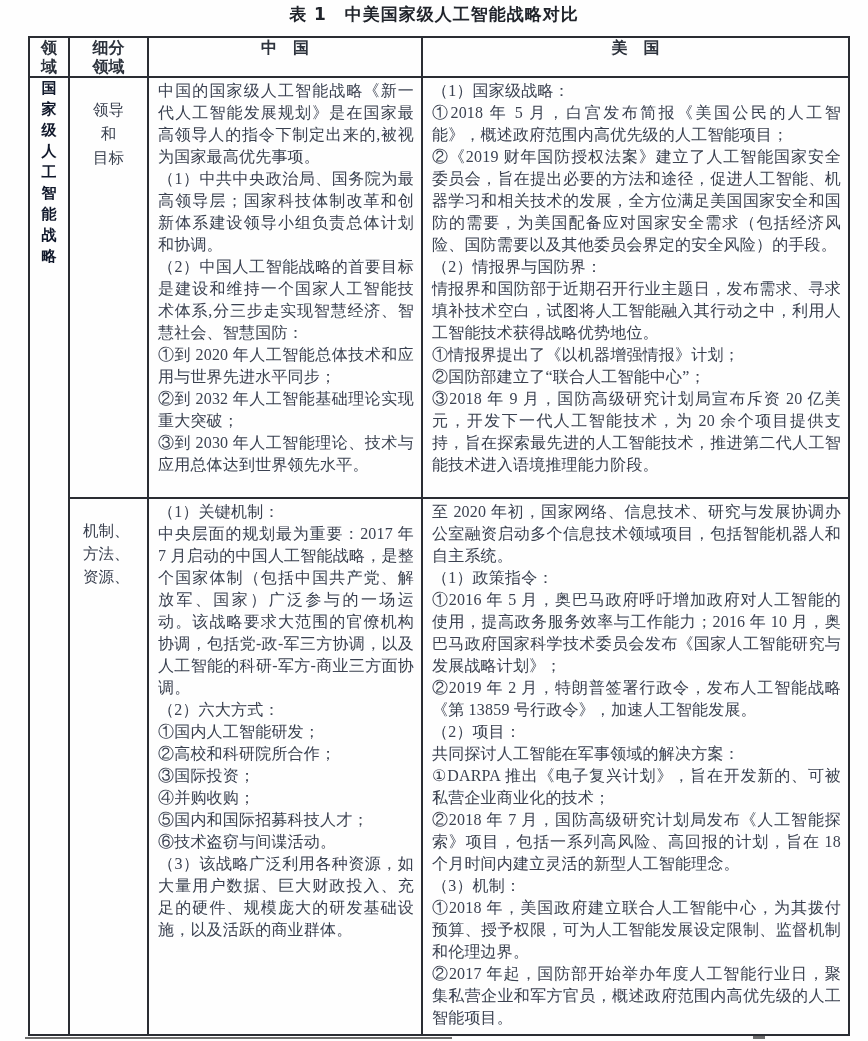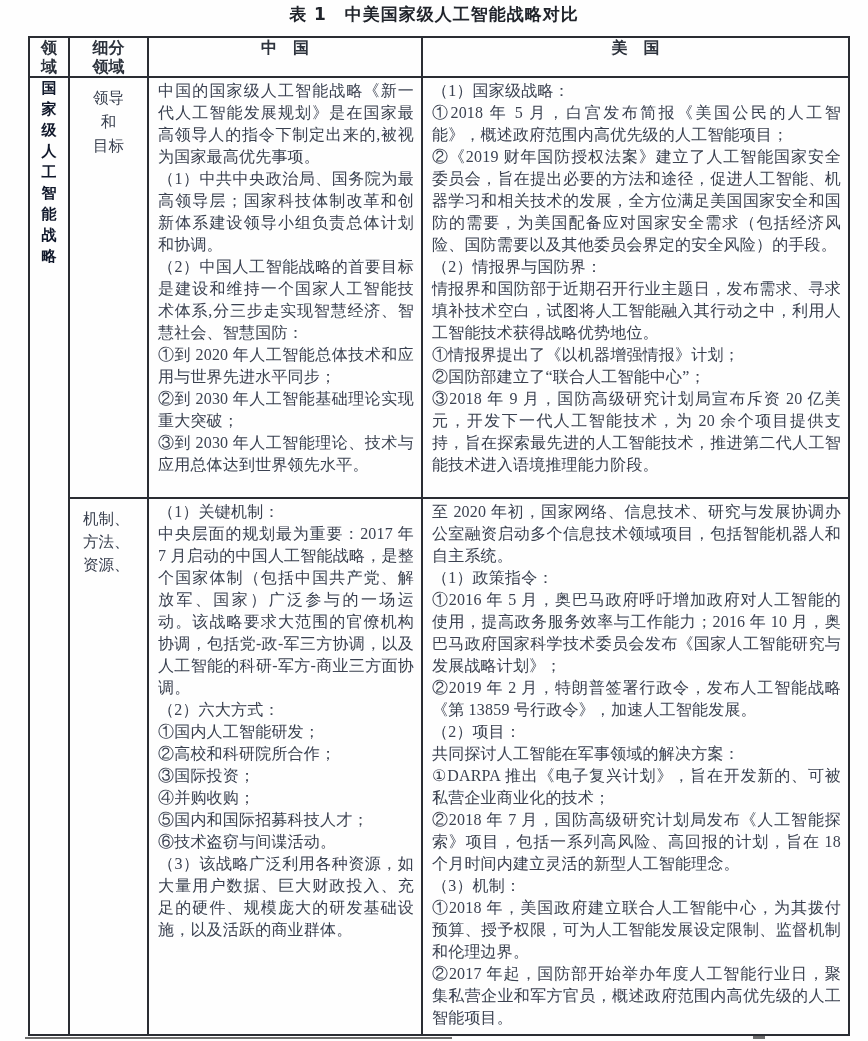--- a/index.html
+++ b/index.html
@@ -66,21 +66,21 @@
     font-weight: bold;
     line-height: 21px;
     text-align: center;
     word-break: break-all;
     color: #0f172a;
   }
   td.sub-cell {
     font-size: 15.5px;
     color: #3a4150;
   }
-  td.sub-cell .sublines { padding-top: 8px; }
+  td.sub-cell .sublines { padding-top: 20px; }
   td.sub-cell.align-center .subline {
     display: block;
     text-align: center;
     line-height: 24px;
   }
   td.sub-cell.align-left .subline {
     display: block;
     text-align: left;
     padding-left: 13px;
     line-height: 23px;
@@ -142,21 +142,21 @@
               <span class="subline">和</span>
               <span class="subline">目标</span>
             </div>
         </td>
         <td class="content">
           <div class="paras">
               <p>中国的国家级人工智能战略《新一代人工智能发展规划》是在国家最高领导人的指令下制定出来的,被视为国家最高优先事项。</p>
               <p>（1）中共中央政治局、国务院为最高领导层；国家科技体制改革和创新体系建设领导小组负责总体计划和协调。</p>
               <p>（2）中国人工智能战略的首要目标是建设和维持一个国家人工智能技术体系,分三步走实现智慧经济、智慧社会、智慧国防：</p>
               <p>①到 2020 年人工智能总体技术和应用与世界先进水平同步；</p>
-              <p>②到 2030 年人工智能基础理论实现重大突破；</p>
+              <p>②到 2032 年人工智能基础理论实现重大突破；</p>
               <p>③到 2030 年人工智能理论、技术与应用总体达到世界领先水平。</p>
             </div>
         </td>
         <td class="content">
           <div class="paras">
               <p>（1）国家级战略：</p>
               <p>①2018 年 5 月，白宫发布简报《美国公民的人工智能》，概述政府范围内高优先级的人工智能项目；</p>
               <p>②《2019 财年国防授权法案》建立了人工智能国家安全委员会，旨在提出必要的方法和途径，促进人工智能、机器学习和相关技术的发展，全方位满足美国国家安全和国防的需要，为美国配备应对国家安全需求（包括经济风险、国防需要以及其他委员会界定的安全风险）的手段。</p>
               <p>（2）情报界与国防界：</p>
               <p>情报界和国防部于近期召开行业主题日，发布需求、寻求填补技术空白，试图将人工智能融入其行动之中，利用人工智能技术获得战略优势地位。</p>

